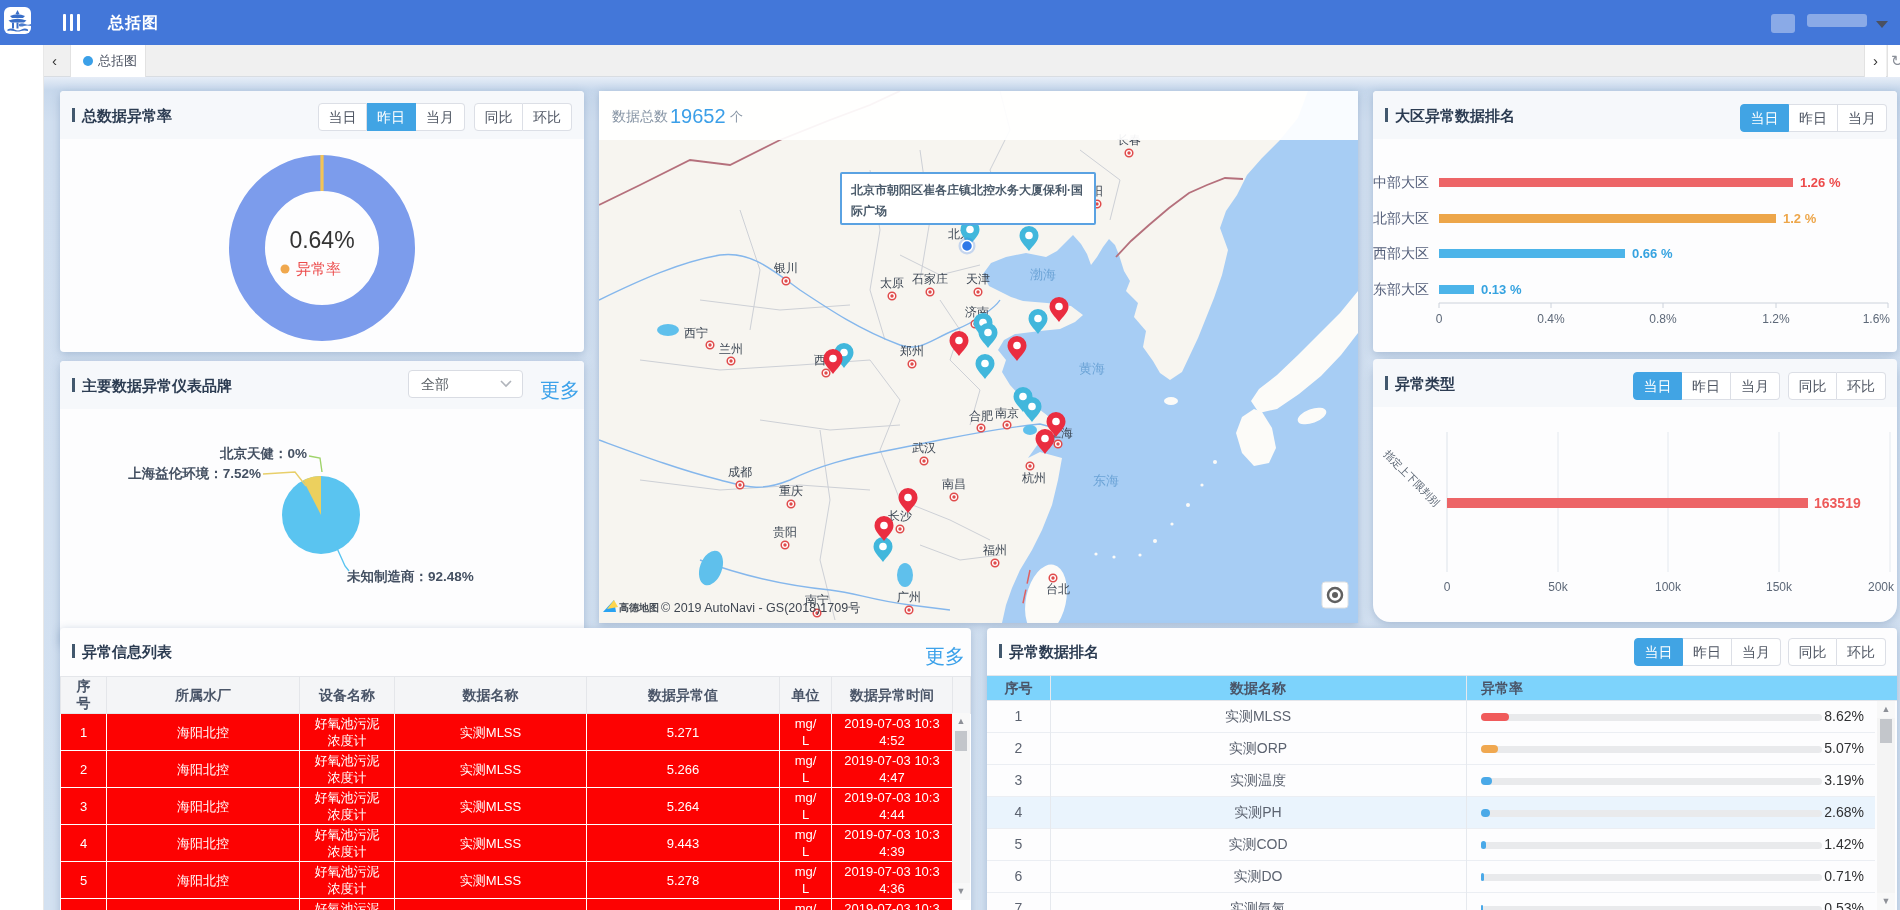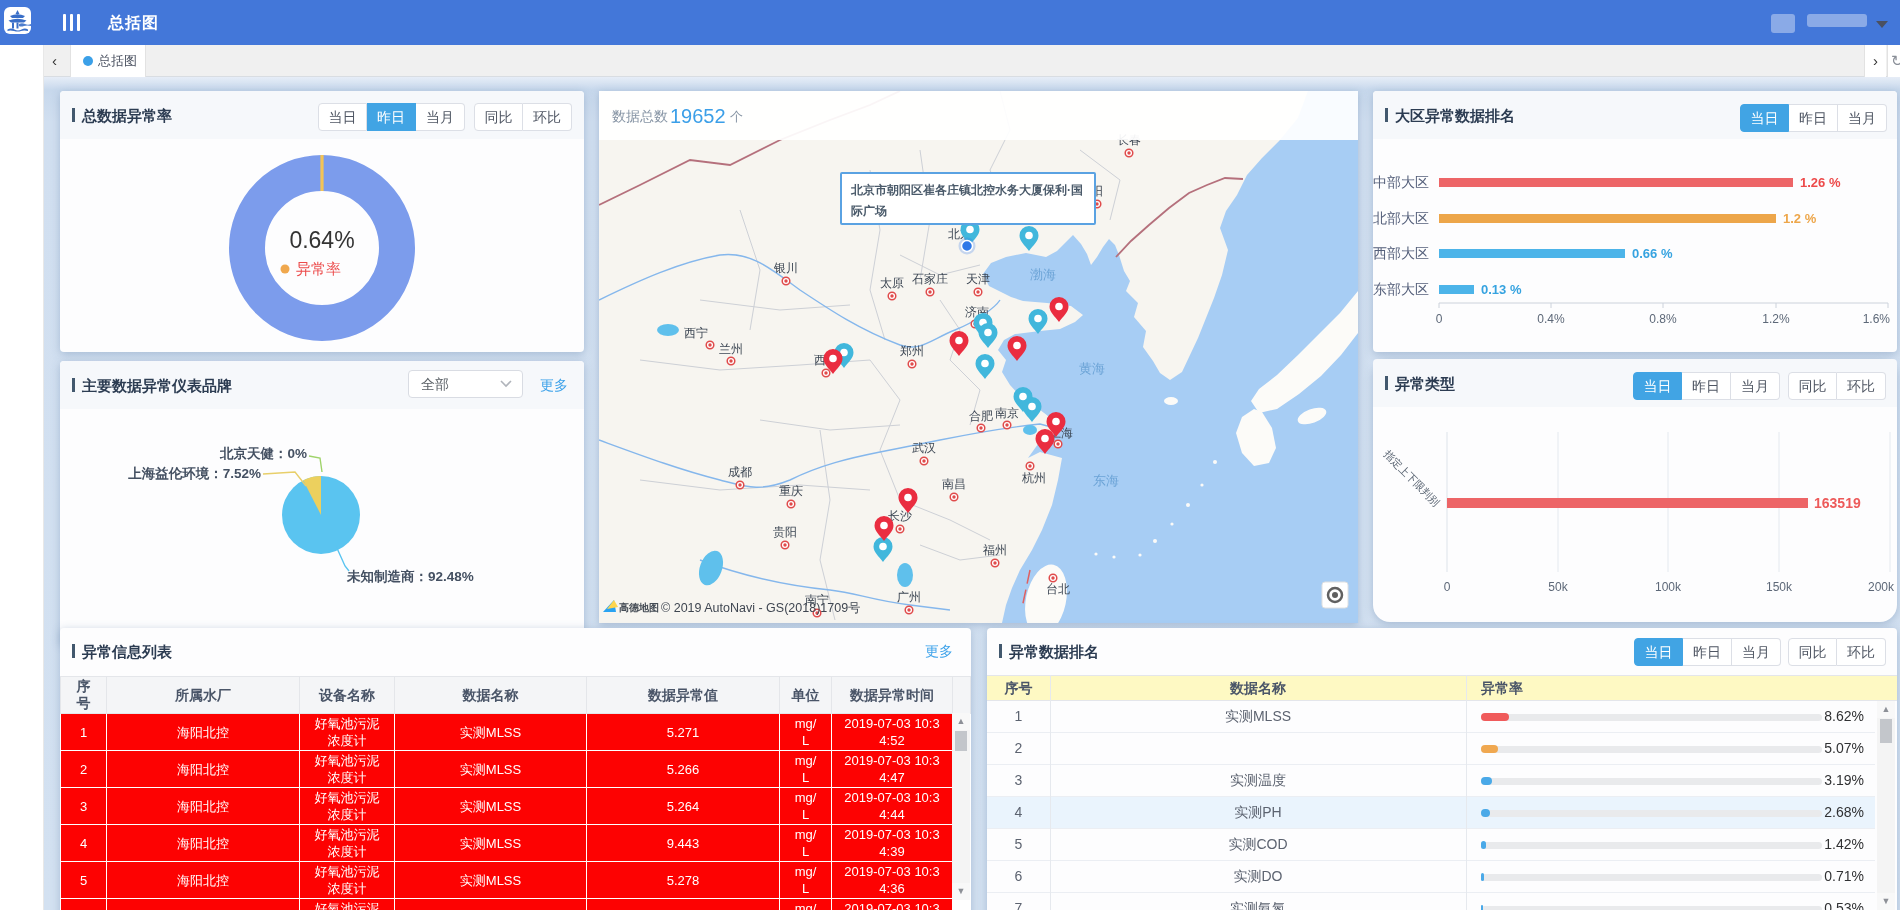--- a/index.html
+++ b/index.html
@@ -26,21 +26,21 @@
 .card{position:absolute;background:#fdfdfe;border-radius:4px;box-shadow:0 2px 8px rgba(110,140,175,.45);}
 .chead{position:absolute;left:0;top:0;width:100%;height:48px;background:#f6f8fb;border-radius:4px 4px 0 0;}
 .ctitle{position:absolute;left:12px;top:16px;font-size:15px;font-weight:bold;color:#2c3c52;padding-left:10px;}
 .ctitle:before{content:"";position:absolute;left:0;top:1px;width:3px;height:14px;background:#42586e;}
 .btngroup{position:absolute;display:flex;height:28px;}
 .btn{width:49px;height:28px;line-height:26px;background:#fff;border:1px solid #dcdfe6;font-size:14px;color:#4f5663;text-align:center;white-space:nowrap;}
 .btn.first{border-radius:4px 0 0 4px;}
 .btn.last{border-radius:0 4px 4px 0;}
 .btn.mid{border-left:none;}
 .btn.act{background:#41a4e4;border-color:#41a4e4;color:#fff;}
-.link{color:#3da2ea;font-size:14px;}
+.link{color:#3da2ea;font-size:20px;}
 
 #tblE{border-collapse:collapse;table-layout:fixed;width:911px;}
 #tblE td{text-align:center;vertical-align:middle;overflow:hidden;}
 #tblE tr.eh td{height:37px;background:#f4f5f7;border:1px solid #e4e6ea;font-size:14px;font-weight:bold;color:#4a5568;line-height:17px;}
 #tblE tr.er td{height:37px;background:#fd0202;border:1.5px solid #fff;font-size:13px;color:#fff;line-height:17px;padding:0 6px;}
 #tblE td.sbh{background:#fafafa;border:1px solid #e4e6ea;border-left:none;}
 #tblE tr.er td.sbh{background:#fff;border:none;}
 .sarr{position:absolute;left:0;width:18px;height:17px;background:#f8f8f8;color:#8d9097;font-size:9px;text-align:center;line-height:17px;}
 .frow{position:absolute;left:0;width:888px;height:32px;border-bottom:1px solid #ebeef3;}
 .fn{position:absolute;left:0;width:63px;text-align:center;top:7px;font-size:14px;color:#5c6370;}
@@ -517,34 +517,35 @@
     <div class="ctitle" style="top:15px;text-align:right;">异常数据排名</div>
     <div class="btngroup" style="left:647px;top:10px;">
       <div class="btn first act">当日</div>
         <div class="btn mid">昨日</div>
         <div class="btn mid last">当月</div>
     </div>
     <div class="btngroup" style="left:801px;top:10px;">
       <div class="btn first">同比</div>
         <div class="btn mid last">环比</div>
     </div>
-    <div class="abs" id="fh" style="left:0;top:47px;width:910px;height:26px;background:#fef9c3;border-top:1px solid #e4e6eb;border-bottom:1px solid #e4e6eb;">
+    <div class="abs" id="fh" style="left:0;top:47px;width:910px;height:26px;background:#7dd3fc;border-top:1px solid #e4e6eb;border-bottom:1px solid #e4e6eb;">
       <span class="abs" style="left:0;width:63px;text-align:center;top:4px;font-size:14px;font-weight:bold;color:#4a5568;">序号</span>
       <span class="abs" style="left:63px;width:416px;text-align:center;top:4px;font-size:14px;font-weight:bold;color:#4a5568;">数据名称</span>
       <span class="abs" style="left:494px;top:4px;font-size:14px;font-weight:bold;color:#4a5568;">异常率</span>
     </div>
     <div class="frow" style="top:73px;">
         <span class="fn">1</span>
         <span class="fm">实测MLSS</span>
         <span class="tr"></span>
         <span class="pill" style="width:28px;background:#f05b5b;"></span>
         <span class="pc">8.62%</span>
       </div>
     <div class="frow" style="top:105px;">
         <span class="fn">2</span>
+        <span class="fm">实测ORP</span>
         <span class="tr"></span>
         <span class="pill" style="width:17px;background:#f0a850;"></span>
         <span class="pc">5.07%</span>
       </div>
     <div class="frow" style="top:137px;">
         <span class="fn">3</span>
         <span class="fm">实测温度</span>
         <span class="tr"></span>
         <span class="pill" style="width:11px;background:#4aa9e8;"></span>
         <span class="pc">3.19%</span>

